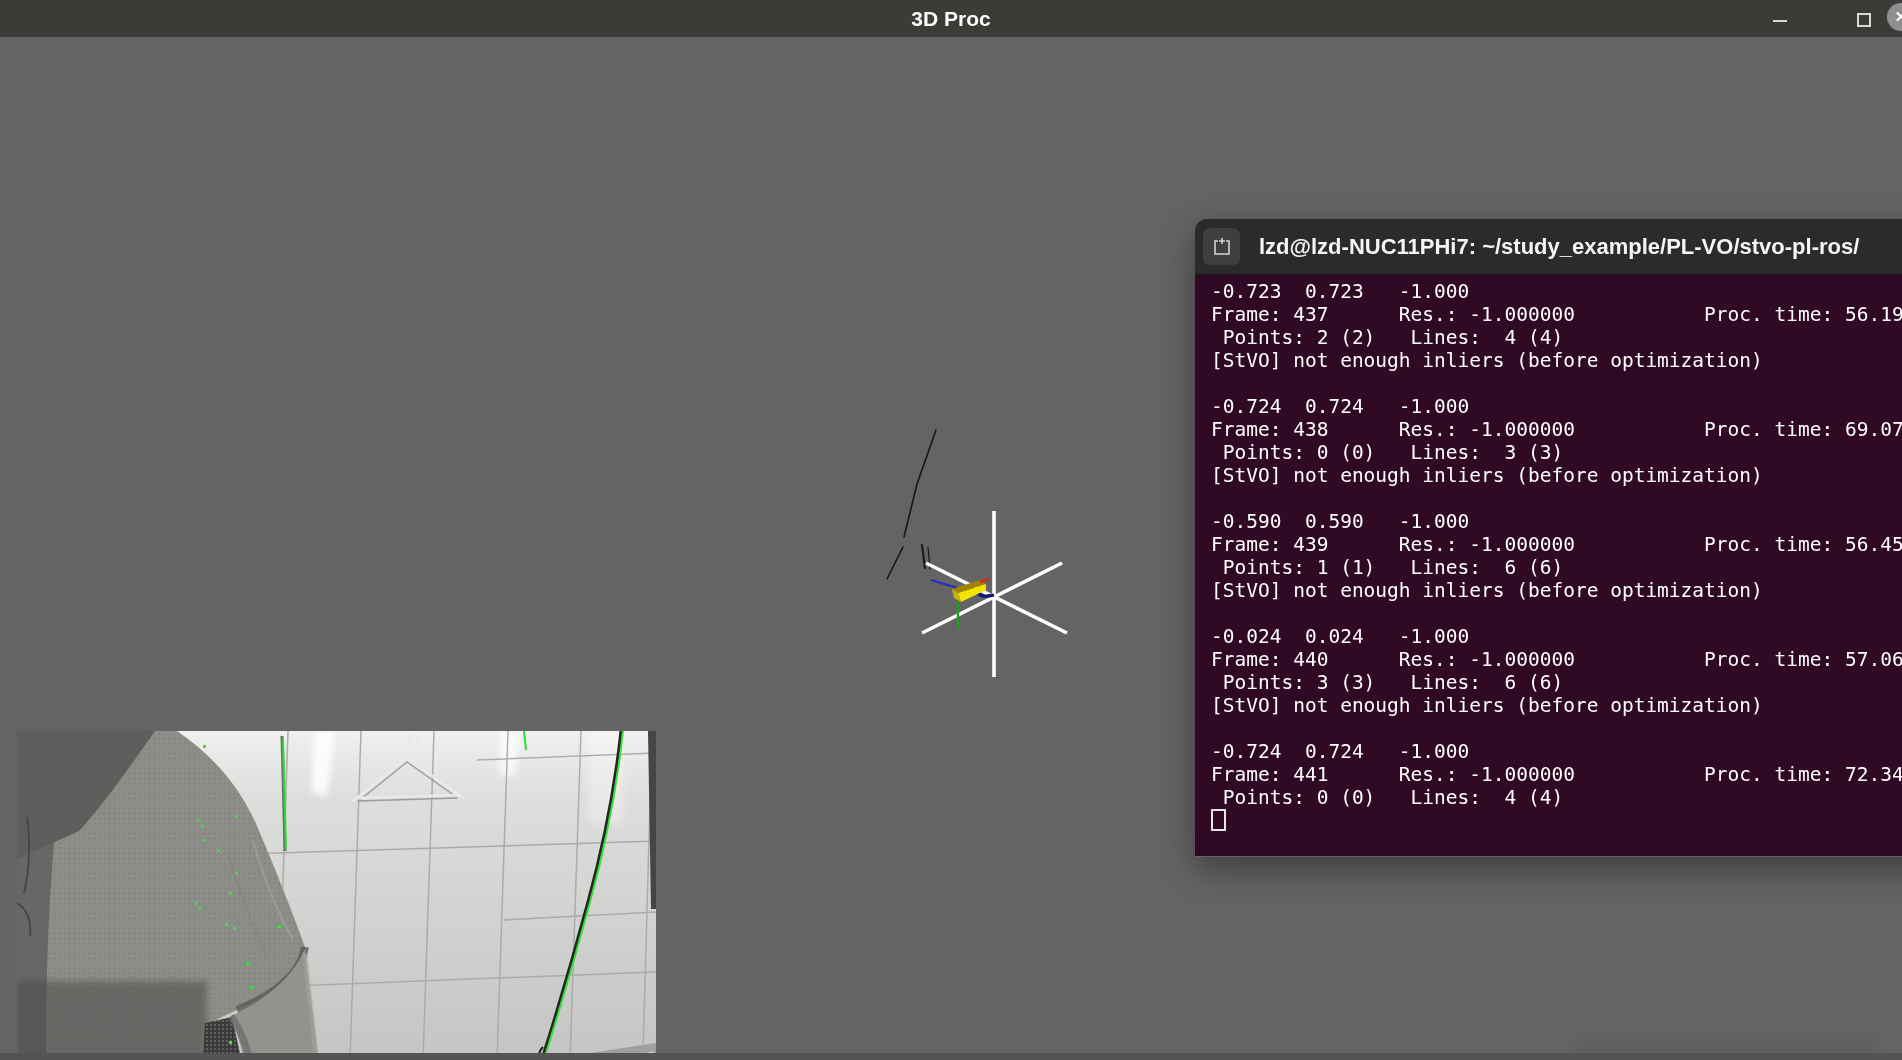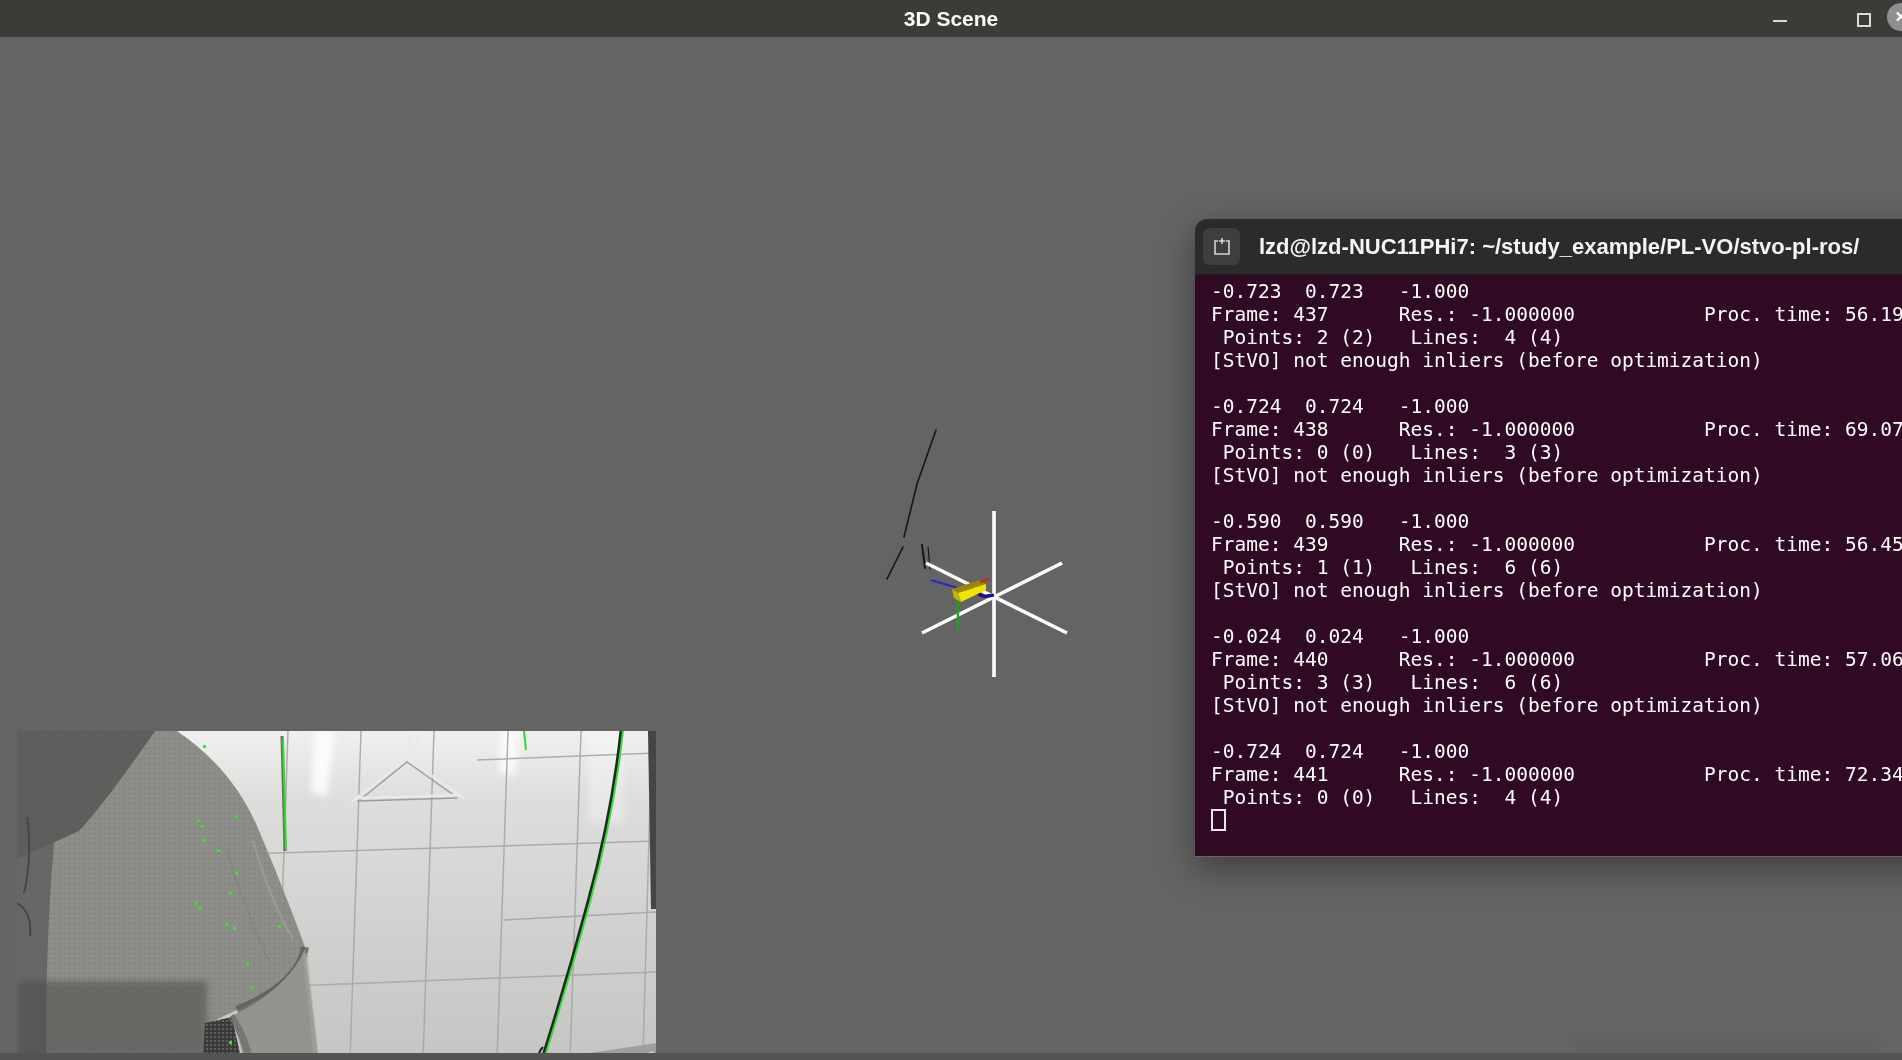--- a/index.html
+++ b/index.html
@@ -60,21 +60,21 @@
     display:inline-block; width:11px; height:18px;
     border:2px solid #e8e8e8; vertical-align:-4px;
   }
 </style>
 </head>
 <body>
 
 <div class="screen">
 
   <div class="app-titlebar">
-    <div class="app-title">3D Scene</div>
+    <div class="app-title">3D Proc</div>
     <div class="btn-min">
       <span class="bar"></span>
     </div>
     <div class="btn-max">
       <span class="box"></span>
     </div>
     <div class="btn-close">
       <span>✕</span>
     </div>
   </div>

